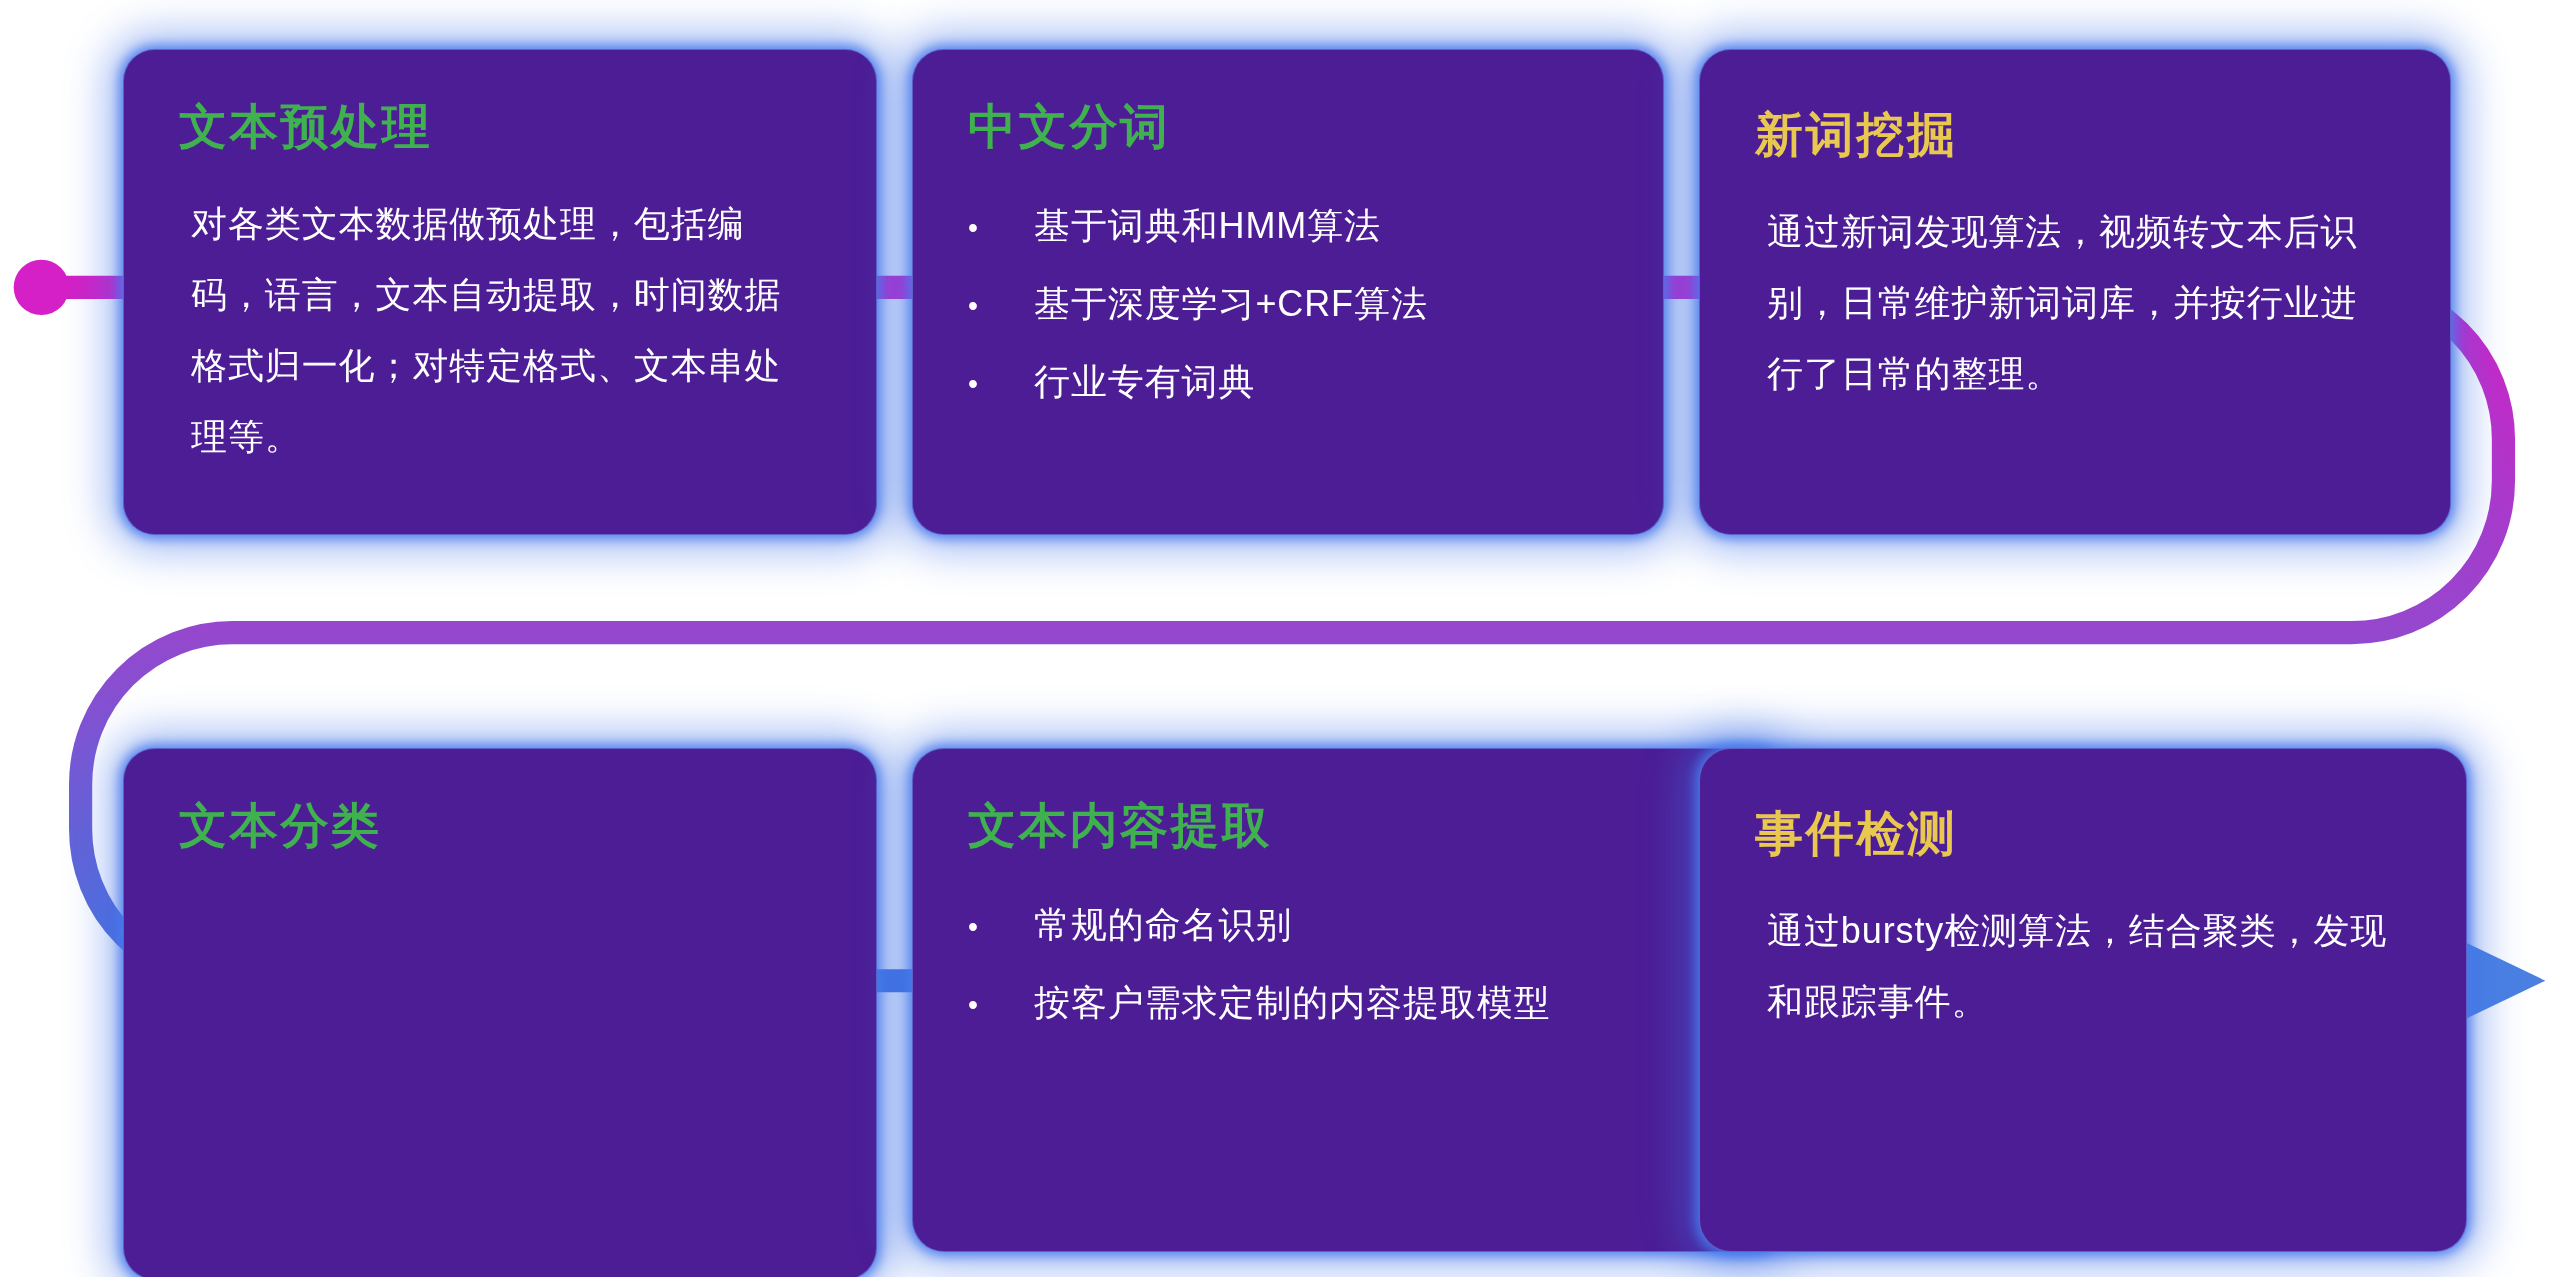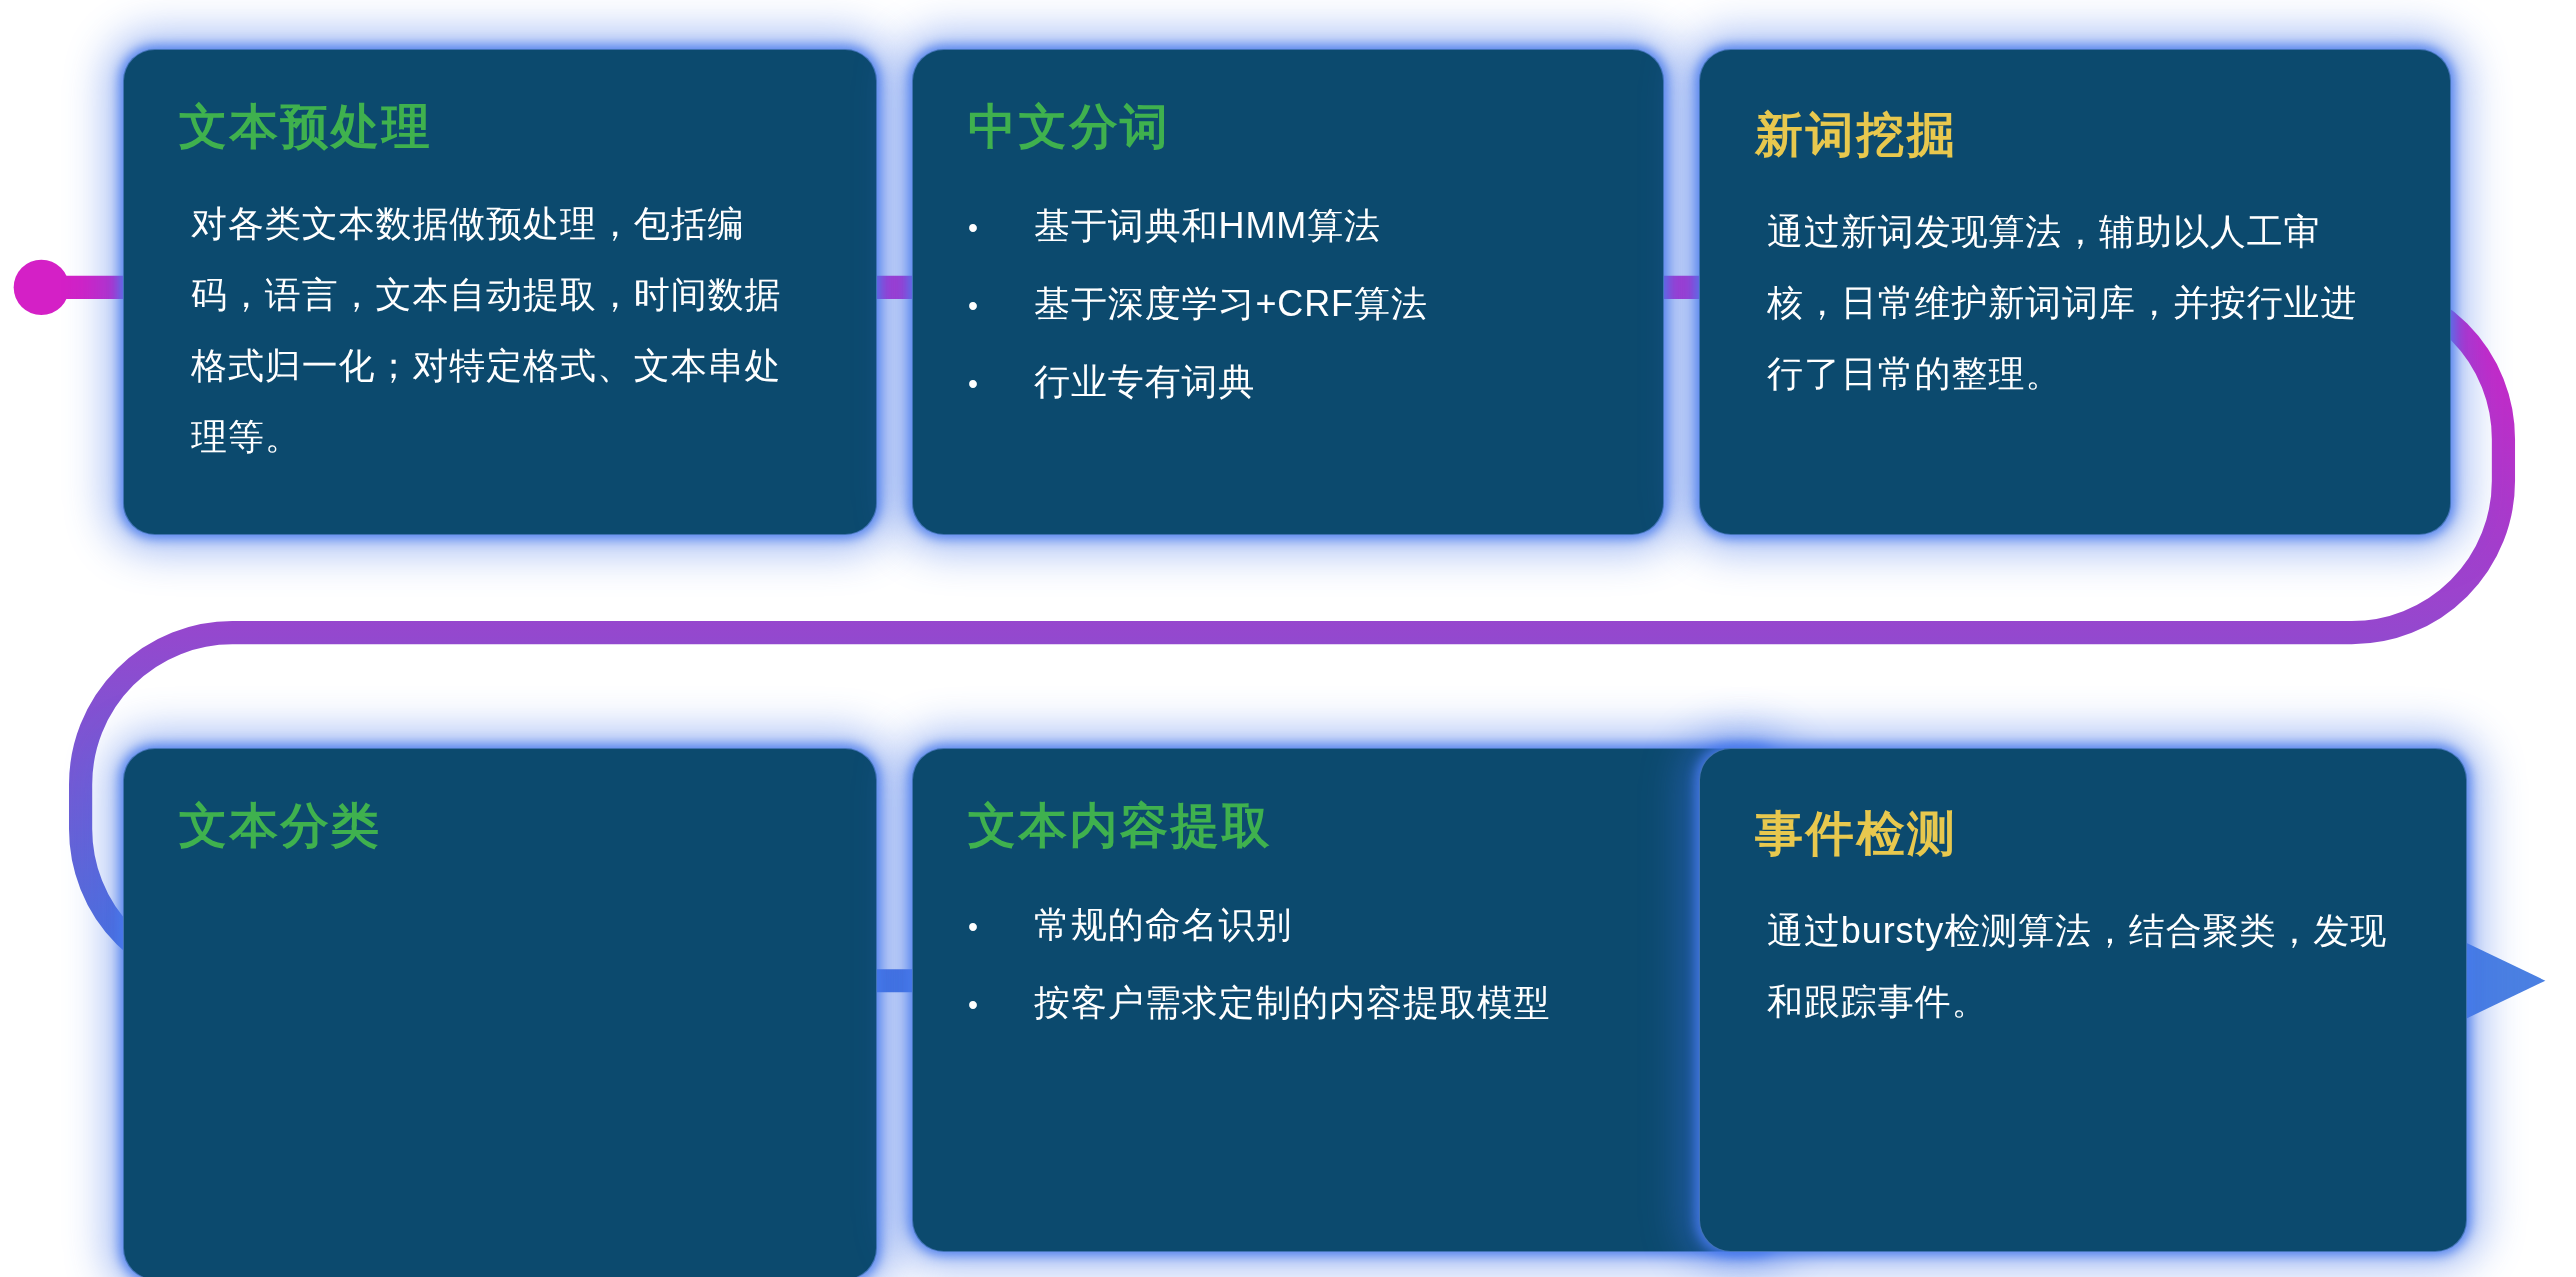--- a/index.html
+++ b/index.html
@@ -20,21 +20,21 @@
     left: 0;
     top: 0;
     width: 2576px;
     height: 1277px;
     z-index: 0;
   }
   .card {
     position: absolute;
     z-index: 1;
     box-sizing: border-box;
-    background: #0c4a6e;
+    background: #4c1d95;
     border: 1.8px solid rgba(110, 150, 240, 0.55);
     border-radius: 32px;
     padding: 46px 55px 36px 55px;
     box-shadow:
       0 0 10.7px 3.6px rgba(72, 122, 236, 0.85),
       0 0 41px 16px rgba(62, 112, 232, 0.48);
   }
   .c1 { left: 123px;  top: 49px;  width: 754px; height: 486px; }
   .c2 { left: 912px; top: 49px;  width: 752px; height: 486px; }
   .c3 { left: 1699px; top: 49px;  width: 752px; height: 486px; }
@@ -122,21 +122,21 @@
       </li>
       <li class="card-bullet">
         <span class="bullet-dot">•</span>
         <span>行业专有词典</span>
       </li>
     </ul>
   </div>
 
   <div class="card c3">
     <h2 class="card-title title-yellow">新词挖掘</h2>
-    <p class="card-body">通过新词发现算法，辅助以人工审核，日常维护新词词库，并按行业进行了日常的整理。</p>
+    <p class="card-body">通过新词发现算法，视频转文本后识别，日常维护新词词库，并按行业进行了日常的整理。</p>
   </div>
 
   <div class="card c4">
     <h2 class="card-title title-green">文本分类</h2>
   </div>
 
   <div class="card c5">
     <h2 class="card-title title-green">文本内容提取</h2>
     <ul class="card-list">
       <li class="card-bullet">

